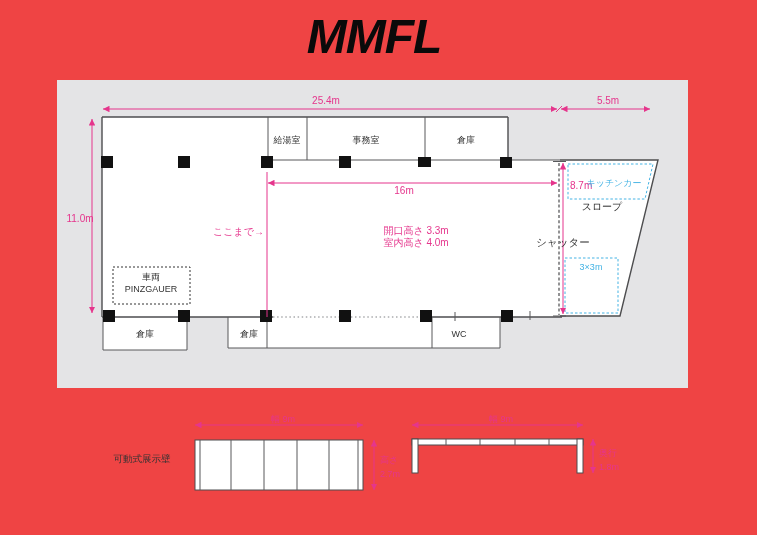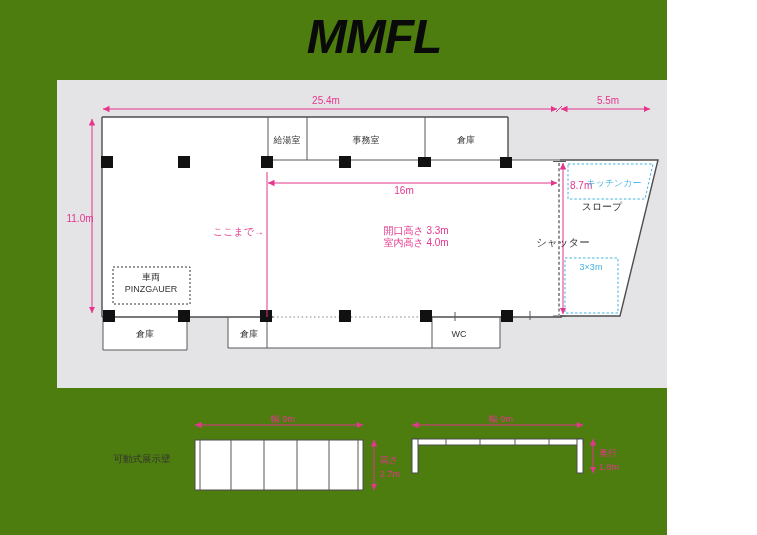--- a/index.html
+++ b/index.html
@@ -1,16 +1,16 @@
 <!DOCTYPE html>
 <html><head>
 <meta charset="utf-8">
 <style>
   html,body{margin:0;padding:0;background:#ffffff;}
-  .page{position:relative;width:667px;height:535px;background:#4d7c0f;overflow:hidden;
+  .page{position:relative;width:757px;height:535px;background:#ef4444;overflow:hidden;
         font-family:"Liberation Sans",sans-serif;}
   svg{position:absolute;left:0;top:0;}
   svg text{font-family:"Liberation Sans","DejaVu Sans",sans-serif;}
   .title-text{font-size:48px;font-weight:bold;font-style:italic;fill:#0a0a0a;letter-spacing:-1px;}
   .t-mag{fill:#e5358c;}
   .t-cyan{fill:#44b3e4;}
   .t-dark{fill:#333333;}
   .ln-wall{stroke:#4d4d4f;stroke-width:1.4;fill:none;}
   .ln-thin{stroke:#58595b;stroke-width:1;fill:none;}
   .ln-dotted{stroke:#808285;stroke-width:1.2;stroke-dasharray:1.5,2.6;fill:none;}

